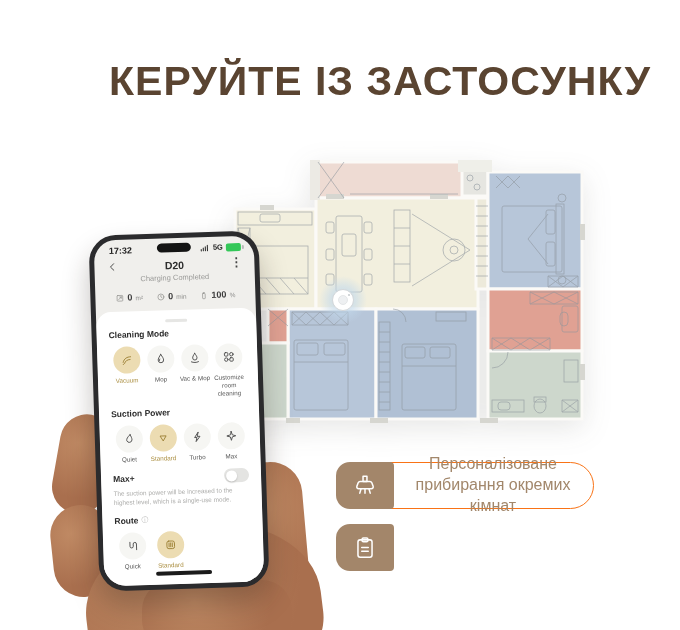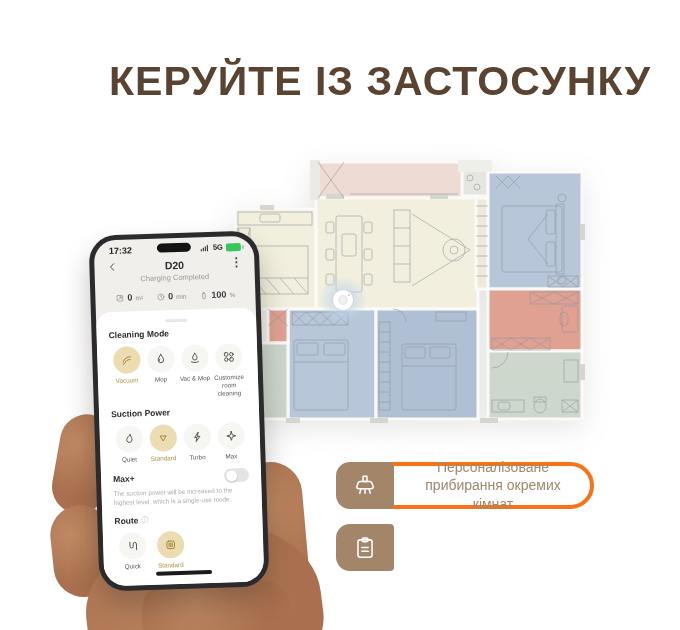--- a/index.html
+++ b/index.html
@@ -74,24 +74,24 @@
   .toggle .knob { position:absolute; left:1.5px; top:1.5px; width:11px; height:11px;
                   background:#fff; border-radius:50%; box-shadow:0 1px 2px rgba(0,0,0,.18); }
   .maxdesc { font-size:6.4px; color:#adadab; line-height:1.4; margin-top:4px; }
   .route-sec { margin-top:8px; }
   .homebar { width:56px; height:4px; background:#1b1b1b; border-radius:2px; margin:auto auto 3px; }
 
   
   .features { position:absolute; left:336px; top:462px; width:258px; z-index:2; }
   .feature { position:relative; height:47px; margin-bottom:15px; }
   .f-pill { position:absolute; left:26px; right:0; top:0; bottom:0;
-            border:4px solid #f97316; border-radius:24px;
+            border:1px solid #f97316; border-radius:24px;
             display:flex; align-items:center; justify-content:center;
             padding:4px 14px 4px 44px; text-align:center;
-            color:#a2876b; font-size:14px; line-height:1.3; }
+            color:#a2876b; font-size:16px; line-height:1.3; }
   .f-icon { position:absolute; left:0; top:0; width:58px; height:47px; background:#a3866a;
             border-radius:14px 4px 4px 14px; display:flex; align-items:center; justify-content:center; z-index:1; }
   .f-icon svg { width:26px; height:26px; color:#ffffff; }
 
   svg.ic { fill:none; stroke:currentColor; stroke-width:1.7; stroke-linecap:round; stroke-linejoin:round; }
 </style>
 </head>
 <body>
 
 <div class="stage">

